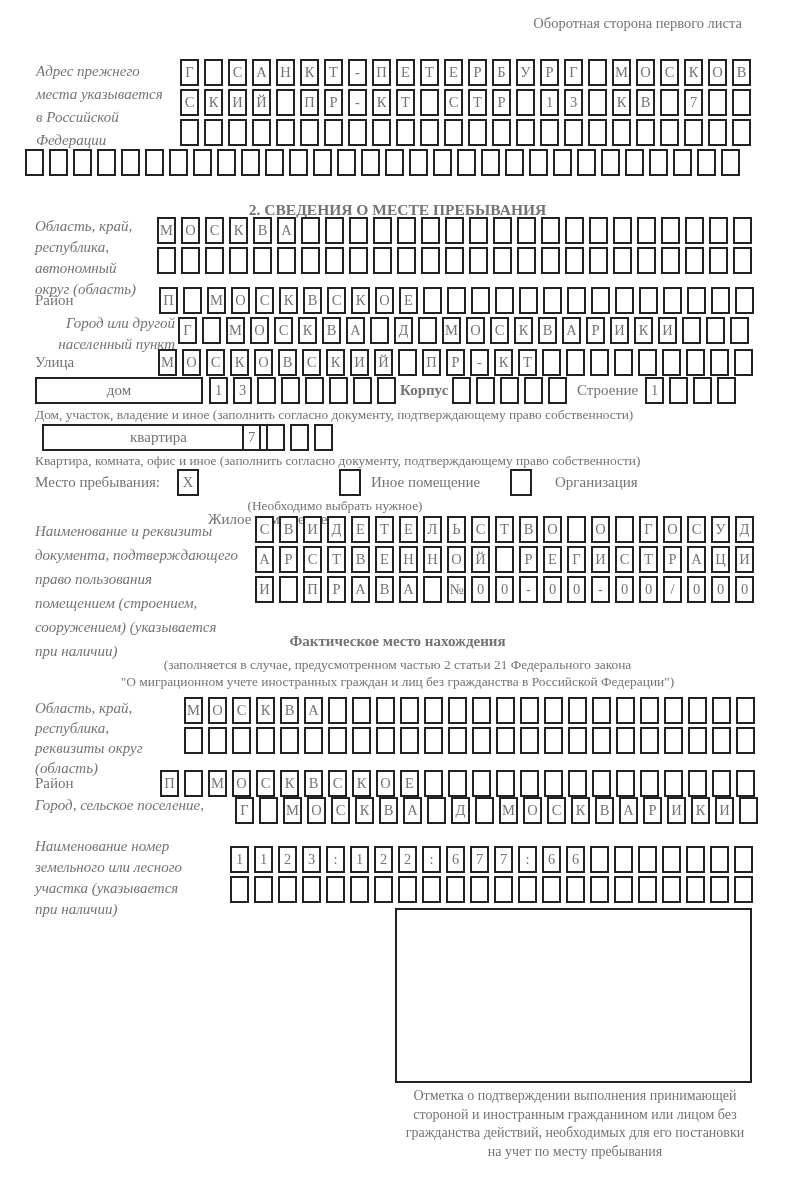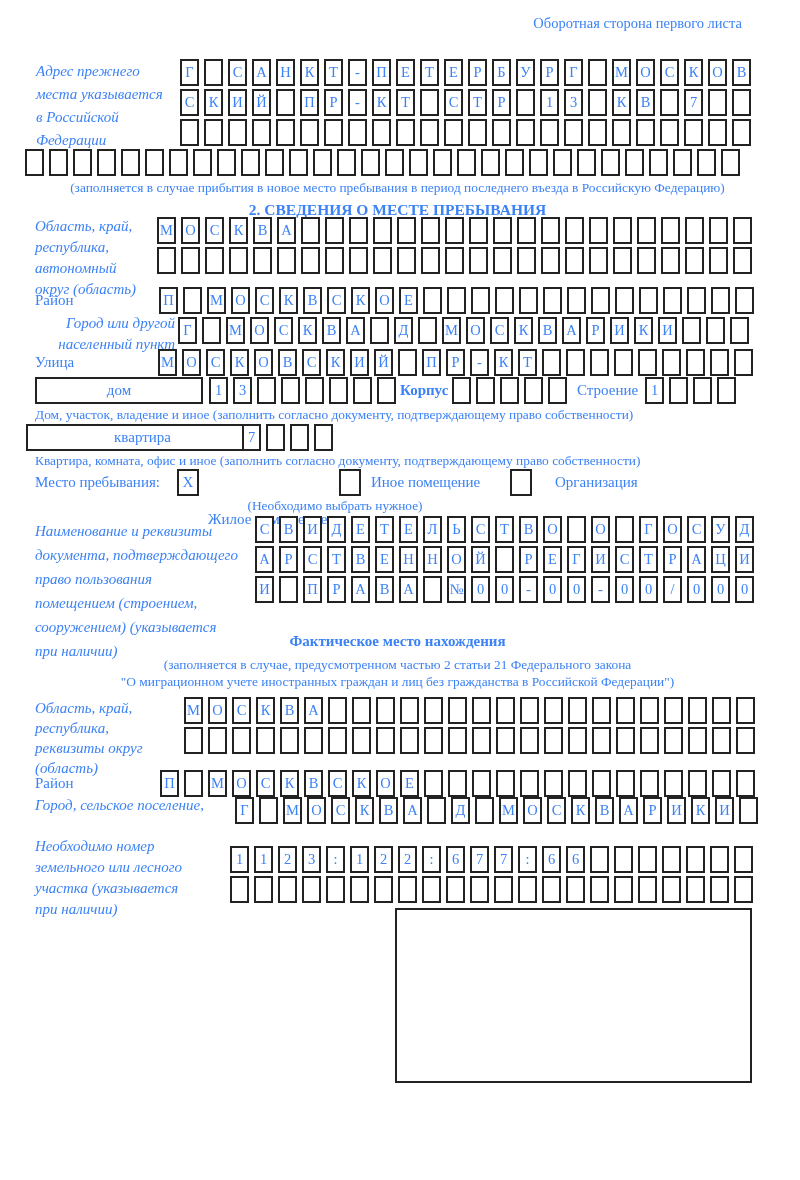--- a/index.html
+++ b/index.html
@@ -1,18 +1,18 @@
 <!DOCTYPE html>
 <html><head>
 <meta charset="utf-8">
 <style>
   * { margin:0; padding:0; box-sizing:border-box; }
   html,body { background:#fff; }
   .page { position:relative; width:800px; height:1180px; background:#fff;
-          font-family:"Liberation Serif","DejaVu Serif",serif; color:#3b82f6; overflow:hidden; }
+          font-family:"Liberation Serif","DejaVu Serif",serif; color:#737373; overflow:hidden; }
   .abs  { position:absolute; }
   .brow { position:absolute; white-space:nowrap; height:27px; }
   .cbox { display:inline-block; width:19px; height:27px; border:2px solid #222;
           margin-right:5px; text-align:center; line-height:23px; font-size:14.5px;
           vertical-align:top; background:#fff; }
   .lbl  { position:absolute; font-size:15px;font-style:italic; }
   .lbl div { line-height:23px; }
   .lh21 div { line-height:21px; }
   .lh20 div { line-height:20px; }
   .lh24 div { line-height:24px; }
@@ -40,21 +40,20 @@
   <div class="lbl" style="left:36px; top:60px; width:145px;">
       <div>Адрес прежнего</div>
       <div>места указывается</div>
       <div>в Российской</div>
       <div>Федерации</div>
     </div>
   <div class="brow" style="left:180px; top:59px;"><span class="cbox">Г</span><span class="cbox"></span><span class="cbox">С</span><span class="cbox">А</span><span class="cbox">Н</span><span class="cbox">К</span><span class="cbox">Т</span><span class="cbox">-</span><span class="cbox">П</span><span class="cbox">Е</span><span class="cbox">Т</span><span class="cbox">Е</span><span class="cbox">Р</span><span class="cbox">Б</span><span class="cbox">У</span><span class="cbox">Р</span><span class="cbox">Г</span><span class="cbox"></span><span class="cbox">М</span><span class="cbox">О</span><span class="cbox">С</span><span class="cbox">К</span><span class="cbox">О</span><span class="cbox">В</span></div>
   <div class="brow" style="left:180px; top:89px;"><span class="cbox">С</span><span class="cbox">К</span><span class="cbox">И</span><span class="cbox">Й</span><span class="cbox"></span><span class="cbox">П</span><span class="cbox">Р</span><span class="cbox">-</span><span class="cbox">К</span><span class="cbox">Т</span><span class="cbox"></span><span class="cbox">С</span><span class="cbox">Т</span><span class="cbox">Р</span><span class="cbox"></span><span class="cbox">1</span><span class="cbox">3</span><span class="cbox"></span><span class="cbox">К</span><span class="cbox">В</span><span class="cbox"></span><span class="cbox">7</span><span class="cbox"></span><span class="cbox"></span></div>
   <div class="brow" style="left:180px; top:119px;"><span class="cbox"></span><span class="cbox"></span><span class="cbox"></span><span class="cbox"></span><span class="cbox"></span><span class="cbox"></span><span class="cbox"></span><span class="cbox"></span><span class="cbox"></span><span class="cbox"></span><span class="cbox"></span><span class="cbox"></span><span class="cbox"></span><span class="cbox"></span><span class="cbox"></span><span class="cbox"></span><span class="cbox"></span><span class="cbox"></span><span class="cbox"></span><span class="cbox"></span><span class="cbox"></span><span class="cbox"></span><span class="cbox"></span><span class="cbox"></span></div>
   <div class="brow" style="left:25px;  top:149px;"><span class="cbox"></span><span class="cbox"></span><span class="cbox"></span><span class="cbox"></span><span class="cbox"></span><span class="cbox"></span><span class="cbox"></span><span class="cbox"></span><span class="cbox"></span><span class="cbox"></span><span class="cbox"></span><span class="cbox"></span><span class="cbox"></span><span class="cbox"></span><span class="cbox"></span><span class="cbox"></span><span class="cbox"></span><span class="cbox"></span><span class="cbox"></span><span class="cbox"></span><span class="cbox"></span><span class="cbox"></span><span class="cbox"></span><span class="cbox"></span><span class="cbox"></span><span class="cbox"></span><span class="cbox"></span><span class="cbox"></span><span class="cbox"></span><span class="cbox"></span></div>
-  <div class="cap center" style="left:0; top:180px; width:795px;">(заполняется в случае прибытия в новое место пребывания в период последнего въезда в Российскую Федерацию)</div>
 
   <div class="title" style="left:0; top:201px; width:795px;">2. СВЕДЕНИЯ О МЕСТЕ ПРЕБЫВАНИЯ</div>
 
   <div class="lbl lh21" style="left:35px; top:216px; width:125px;">
       <div>Область, край,</div>
       <div>республика,</div>
       <div>автономный</div>
       <div>округ (область)</div>
     </div>
   <div class="brow" style="left:157px; top:217px;"><span class="cbox">М</span><span class="cbox">О</span><span class="cbox">С</span><span class="cbox">К</span><span class="cbox">В</span><span class="cbox">А</span><span class="cbox"></span><span class="cbox"></span><span class="cbox"></span><span class="cbox"></span><span class="cbox"></span><span class="cbox"></span><span class="cbox"></span><span class="cbox"></span><span class="cbox"></span><span class="cbox"></span><span class="cbox"></span><span class="cbox"></span><span class="cbox"></span><span class="cbox"></span><span class="cbox"></span><span class="cbox"></span><span class="cbox"></span><span class="cbox"></span><span class="cbox"></span></div>
@@ -73,21 +72,21 @@
   <div class="brow" style="left:158px; top:349px;"><span class="cbox">М</span><span class="cbox">О</span><span class="cbox">С</span><span class="cbox">К</span><span class="cbox">О</span><span class="cbox">В</span><span class="cbox">С</span><span class="cbox">К</span><span class="cbox">И</span><span class="cbox">Й</span><span class="cbox"></span><span class="cbox">П</span><span class="cbox">Р</span><span class="cbox">-</span><span class="cbox">К</span><span class="cbox">Т</span><span class="cbox"></span><span class="cbox"></span><span class="cbox"></span><span class="cbox"></span><span class="cbox"></span><span class="cbox"></span><span class="cbox"></span><span class="cbox"></span><span class="cbox"></span></div>
 
   <div class="wbox" style="left:35px; top:377px; width:168px;">дом</div>
   <div class="brow" style="left:209px; top:377px;"><span class="cbox">1</span><span class="cbox">3</span><span class="cbox"></span><span class="cbox"></span><span class="cbox"></span><span class="cbox"></span><span class="cbox"></span><span class="cbox"></span></div>
   <div class="ilab" style="left:400px; top:377px;font-weight:bold;">Корпус</div>
   <div class="brow" style="left:452px; top:377px;"><span class="cbox"></span><span class="cbox"></span><span class="cbox"></span><span class="cbox"></span><span class="cbox"></span></div>
   <div class="ilab" style="left:577px; top:377px;">Строение</div>
   <div class="brow" style="left:645px; top:377px;"><span class="cbox">1</span><span class="cbox"></span><span class="cbox"></span><span class="cbox"></span></div>
   <div class="cap" style="left:35px; top:407px;">Дом, участок, владение и иное (заполнить согласно документу, подтверждающему право собственности)</div>
 
-  <div class="wbox" style="left:26px; top:424px; width:233px;">квартира</div>
+  <div class="wbox" style="left:42px; top:424px; width:233px;">квартира</div>
   <div class="brow" style="left:242px; top:424px;"><span class="cbox">7</span><span class="cbox"></span><span class="cbox"></span><span class="cbox"></span></div>
   <div class="cap" style="left:35px; top:453px;">Квартира, комната, офис и иное (заполнить согласно документу, подтверждающему право собственности)</div>
 
   <div class="ilab" style="left:35px; top:469px;">Место пребывания:</div>
   <div class="chk" style="left:177px; top:469px;">X</div>
   <div class="ilab" style="left:208px; top:460px;margin-top:46px;">Жилое помещение</div>
   <div class="chk" style="left:339px; top:469px;"></div>
   <div class="ilab" style="left:371px; top:469px;">Иное помещение</div>
   <div class="chk" style="left:510px; top:469px;"></div>
   <div class="ilab" style="left:555px; top:469px;">Организация</div>
@@ -120,23 +119,29 @@
 
   <div class="ilab" style="left:35px; top:770px;">Район</div>
   <div class="brow" style="left:160px; top:770px;"><span class="cbox">П</span><span class="cbox"></span><span class="cbox">М</span><span class="cbox">О</span><span class="cbox">С</span><span class="cbox">К</span><span class="cbox">В</span><span class="cbox">С</span><span class="cbox">К</span><span class="cbox">О</span><span class="cbox">Е</span><span class="cbox"></span><span class="cbox"></span><span class="cbox"></span><span class="cbox"></span><span class="cbox"></span><span class="cbox"></span><span class="cbox"></span><span class="cbox"></span><span class="cbox"></span><span class="cbox"></span><span class="cbox"></span><span class="cbox"></span><span class="cbox"></span><span class="cbox"></span></div>
 
   <div class="lbl lh21" style="left:35px; top:795px; width:200px;">
       <div>Город, сельское поселение,</div>
     </div>
   <div class="brow" style="left:235px; top:797px;"><span class="cbox">Г</span><span class="cbox"></span><span class="cbox">М</span><span class="cbox">О</span><span class="cbox">С</span><span class="cbox">К</span><span class="cbox">В</span><span class="cbox">А</span><span class="cbox"></span><span class="cbox">Д</span><span class="cbox"></span><span class="cbox">М</span><span class="cbox">О</span><span class="cbox">С</span><span class="cbox">К</span><span class="cbox">В</span><span class="cbox">А</span><span class="cbox">Р</span><span class="cbox">И</span><span class="cbox">К</span><span class="cbox">И</span><span class="cbox"></span></div>
 
   <div class="lbl lh21" style="left:35px; top:836px; width:180px;">
-      <div>Необходимо номер</div>
+      <div>Наименование номер</div>
       <div>земельного или лесного</div>
       <div>участка (указывается</div>
       <div>при наличии)</div>
     </div>
   <div class="brow" style="left:230px; top:846px;"><span class="cbox">1</span><span class="cbox">1</span><span class="cbox">2</span><span class="cbox">3</span><span class="cbox">:</span><span class="cbox">1</span><span class="cbox">2</span><span class="cbox">2</span><span class="cbox">:</span><span class="cbox">6</span><span class="cbox">7</span><span class="cbox">7</span><span class="cbox">:</span><span class="cbox">6</span><span class="cbox">6</span><span class="cbox"></span><span class="cbox"></span><span class="cbox"></span><span class="cbox"></span><span class="cbox"></span><span class="cbox"></span><span class="cbox"></span></div>
   <div class="brow" style="left:230px; top:876px;"><span class="cbox"></span><span class="cbox"></span><span class="cbox"></span><span class="cbox"></span><span class="cbox"></span><span class="cbox"></span><span class="cbox"></span><span class="cbox"></span><span class="cbox"></span><span class="cbox"></span><span class="cbox"></span><span class="cbox"></span><span class="cbox"></span><span class="cbox"></span><span class="cbox"></span><span class="cbox"></span><span class="cbox"></span><span class="cbox"></span><span class="cbox"></span><span class="cbox"></span><span class="cbox"></span><span class="cbox"></span></div>
 
   <div class="stamp"></div>
+  <div class="stampcap">
+      <div>Отметка о подтверждении выполнения принимающей</div>
+      <div>стороной и иностранным гражданином или лицом без</div>
+      <div>гражданства действий, необходимых для его постановки</div>
+      <div>на учет по месту пребывания</div>
+    </div>
 
 </div>
 
 </body></html>

